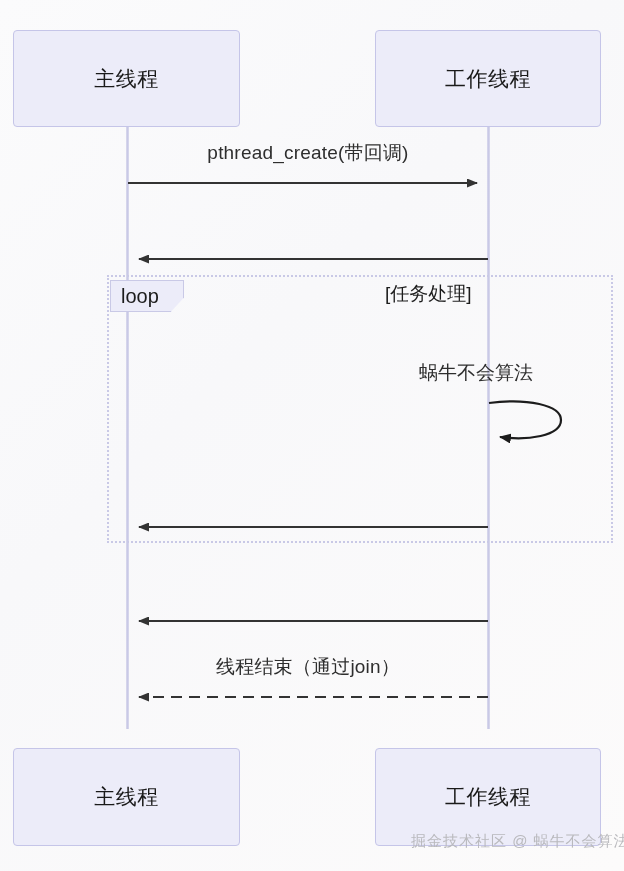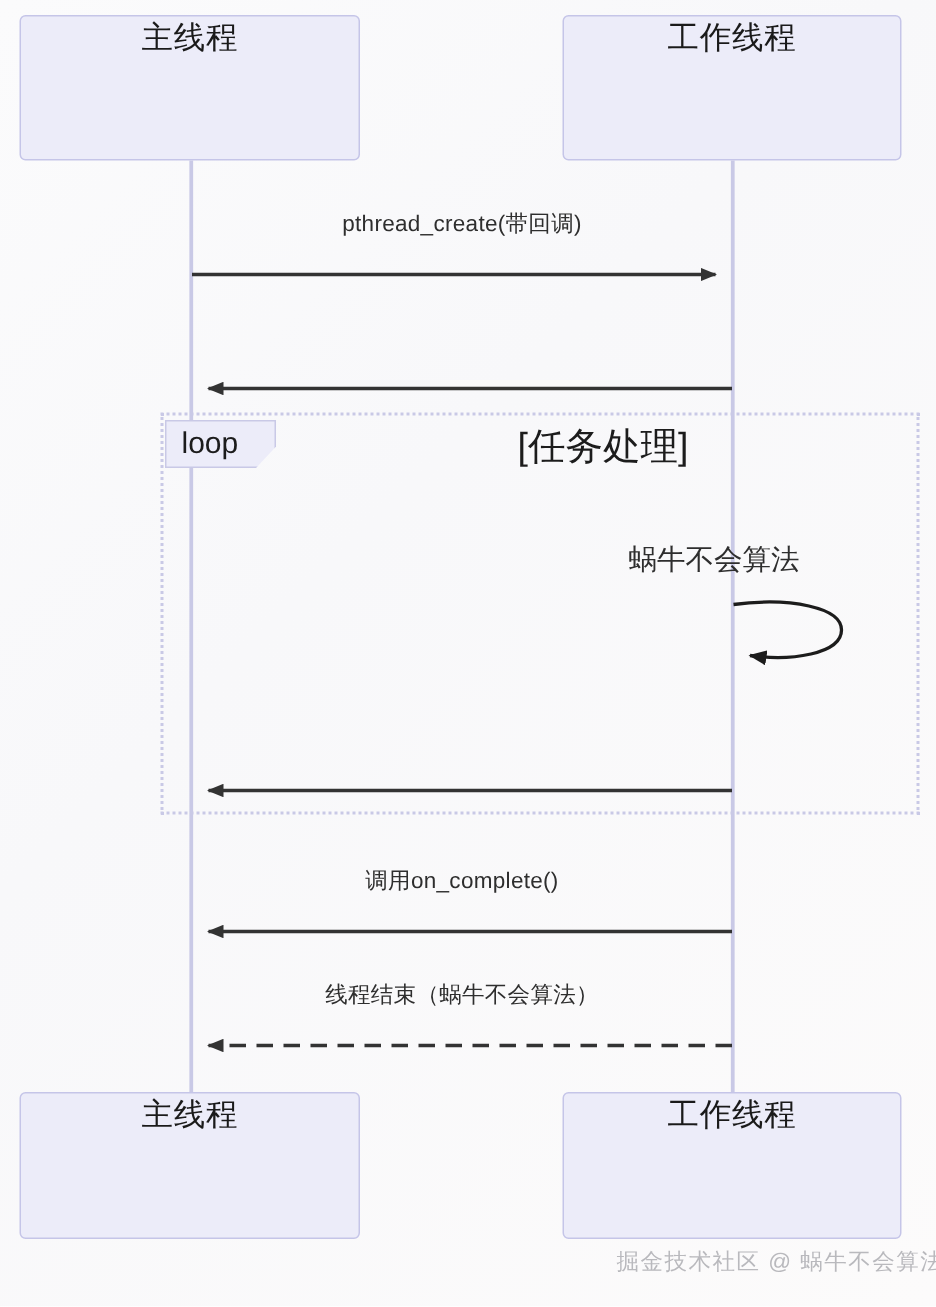--- a/index.html
+++ b/index.html
@@ -22,32 +22,33 @@
     width: 624px;
     height: 871px;
   }
   .participant-box {
     position: absolute;
     box-sizing: border-box;
     background: #ececf9;
     border: 1px solid #c5c5e8;
     border-radius: 4px;
     display: flex;
-    align-items: flex-start;
+    align-items: center;
     justify-content: center;
+    margin-top: 20px;
   }
   .participant-label {
     font-size: 21px;
     color: #1a1a1a;
     letter-spacing: 0.5px;
     white-space: nowrap;
   }
   .msg-label {
     position: absolute;
-    font-size: 15px;
+    font-size: 19px;
     color: #2e2e2e;
     white-space: nowrap;
     text-align: center;
     letter-spacing: 0.2px;
   }
   .msg-label.centered {
     left: 128px;
     width: 360px;
   }
   .loop-frame {
@@ -63,23 +64,24 @@
     border: 1px solid #c9c9e6;
     display: flex;
     align-items: center;
     padding-left: 10px;
     font-size: 20px;
     color: #1c1c1c;
     clip-path: polygon(0 0, 100% 0, 100% 55%, 82% 100%, 0 100%);
   }
   .loop-condition {
     position: absolute;
-    font-size: 25px;
+    font-size: 19px;
     color: #1c1c1c;
     white-space: nowrap;
+    margin-left: 40px;
   }
   .self-msg-label {
     position: absolute;
     font-size: 19px;
     color: #2e2e2e;
     white-space: nowrap;
   }
   .watermark {
     position: absolute;
     font-size: 15px;
@@ -138,23 +140,22 @@
   </div>
 
   <div class="loop-condition" style="left:345px; top:281px;">[任务处理]</div>
 
   <div class="msg-label centered" style="top:140px;">pthread_create(带回调)</div>
 
 
   <div class="self-msg-label" style="left:419px; top:360px;">蜗牛不会算法</div>
 
 
-  <div class="msg-label centered" style="top:578px;">调用on_complete()</div>
 
-  <div class="msg-label centered" style="top:654px;">线程结束（蜗牛不会算法）</div>
+  <div class="msg-label centered" style="top:654px;">线程结束（通过join）</div>
 
   <div class="participant-box" style="left:13px; top:728px; width:227px; height:98px;">
     <span class="participant-label">主线程</span>
   </div>
 
   <div class="participant-box" style="left:375px; top:728px; width:226px; height:98px;">
     <span class="participant-label">工作线程</span>
   </div>
 
   <div class="watermark" style="left:363px; top:832px;">掘金技术社区 @ 蜗牛不会算法</div>

